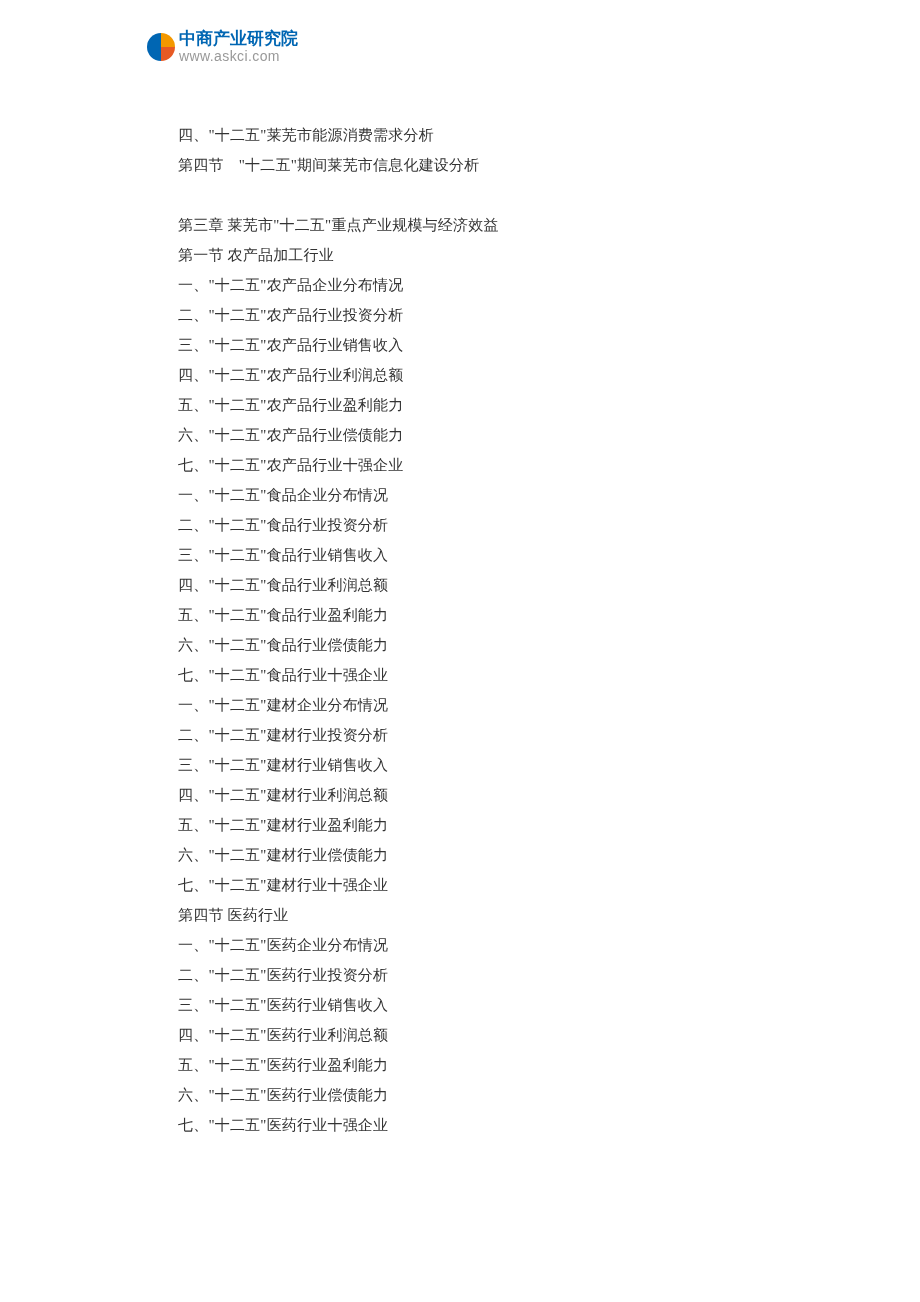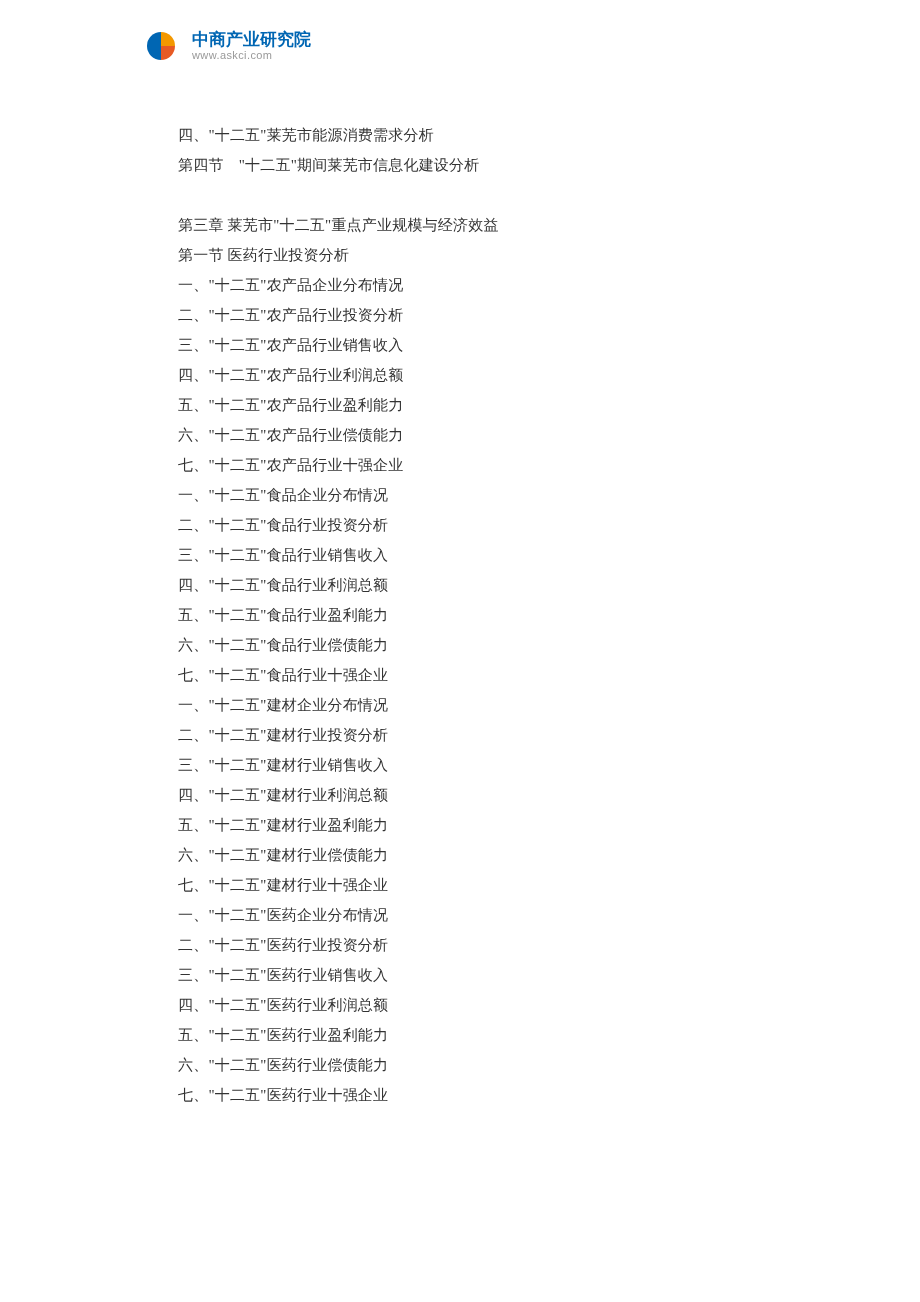--- a/index.html
+++ b/index.html
@@ -13,36 +13,36 @@
       background: #ffffff;
       font-family: "SimSun", "宋体", serif;
       position: relative;
     }
     .logo-container {
       position: absolute;
       top: 30px;
       left: 145px;
       display: flex;
       align-items: center;
-      gap: 15px;
+      gap: 2px;
     }
     .logo-icon {
       width: 32px;
       height: 32px;
       position: relative;
     }
     .logo-cn {
       font-size: 17px;
       font-weight: bold;
       color: #0066b3;
       font-family: "Microsoft YaHei", "SimHei", sans-serif;
       line-height: 1;
     }
     .logo-url {
-      font-size: 11px;
+      font-size: 14px;
       color: #999999;
       font-family: Arial, sans-serif;
       line-height: 1;
       letter-spacing: 0.4px;
       margin-top: 2px;
     }
     .logo-text {
       display: flex;
       flex-direction: column;
     }
@@ -77,21 +77,21 @@
     <span class="logo-cn">中商产业研究院</span>
     <span class="logo-url">www.askci.com</span>
   </div>
 </div>
 
 <div class="page-content">
   <div class="content-line">四、"十二五"莱芜市能源消费需求分析</div>
   <div class="content-line">第四节　"十二五"期间莱芜市信息化建设分析</div>
   <div class="spacer"></div>
   <div class="content-line">第三章  莱芜市"十二五"重点产业规模与经济效益</div>
-  <div class="content-line">第一节  医药行业投资分析</div>
+  <div class="content-line">第一节  农产品加工行业</div>
   <div class="content-line">一、"十二五"农产品企业分布情况</div>
   <div class="content-line">二、"十二五"农产品行业投资分析</div>
   <div class="content-line">三、"十二五"农产品行业销售收入</div>
   <div class="content-line">四、"十二五"农产品行业利润总额</div>
   <div class="content-line">五、"十二五"农产品行业盈利能力</div>
   <div class="content-line">六、"十二五"农产品行业偿债能力</div>
   <div class="content-line">七、"十二五"农产品行业十强企业</div>
   <div class="content-line">一、"十二五"食品企业分布情况</div>
   <div class="content-line">二、"十二五"食品行业投资分析</div>
   <div class="content-line">三、"十二五"食品行业销售收入</div>
@@ -99,20 +99,21 @@
   <div class="content-line">五、"十二五"食品行业盈利能力</div>
   <div class="content-line">六、"十二五"食品行业偿债能力</div>
   <div class="content-line">七、"十二五"食品行业十强企业</div>
   <div class="content-line">一、"十二五"建材企业分布情况</div>
   <div class="content-line">二、"十二五"建材行业投资分析</div>
   <div class="content-line">三、"十二五"建材行业销售收入</div>
   <div class="content-line">四、"十二五"建材行业利润总额</div>
   <div class="content-line">五、"十二五"建材行业盈利能力</div>
   <div class="content-line">六、"十二五"建材行业偿债能力</div>
   <div class="content-line">七、"十二五"建材行业十强企业</div>
+  <div class="content-line">第四节  医药行业</div>
   <div class="content-line">一、"十二五"医药企业分布情况</div>
   <div class="content-line">二、"十二五"医药行业投资分析</div>
   <div class="content-line">三、"十二五"医药行业销售收入</div>
   <div class="content-line">四、"十二五"医药行业利润总额</div>
   <div class="content-line">五、"十二五"医药行业盈利能力</div>
   <div class="content-line">六、"十二五"医药行业偿债能力</div>
   <div class="content-line">七、"十二五"医药行业十强企业</div>
 </div>
 
 </body></html>

